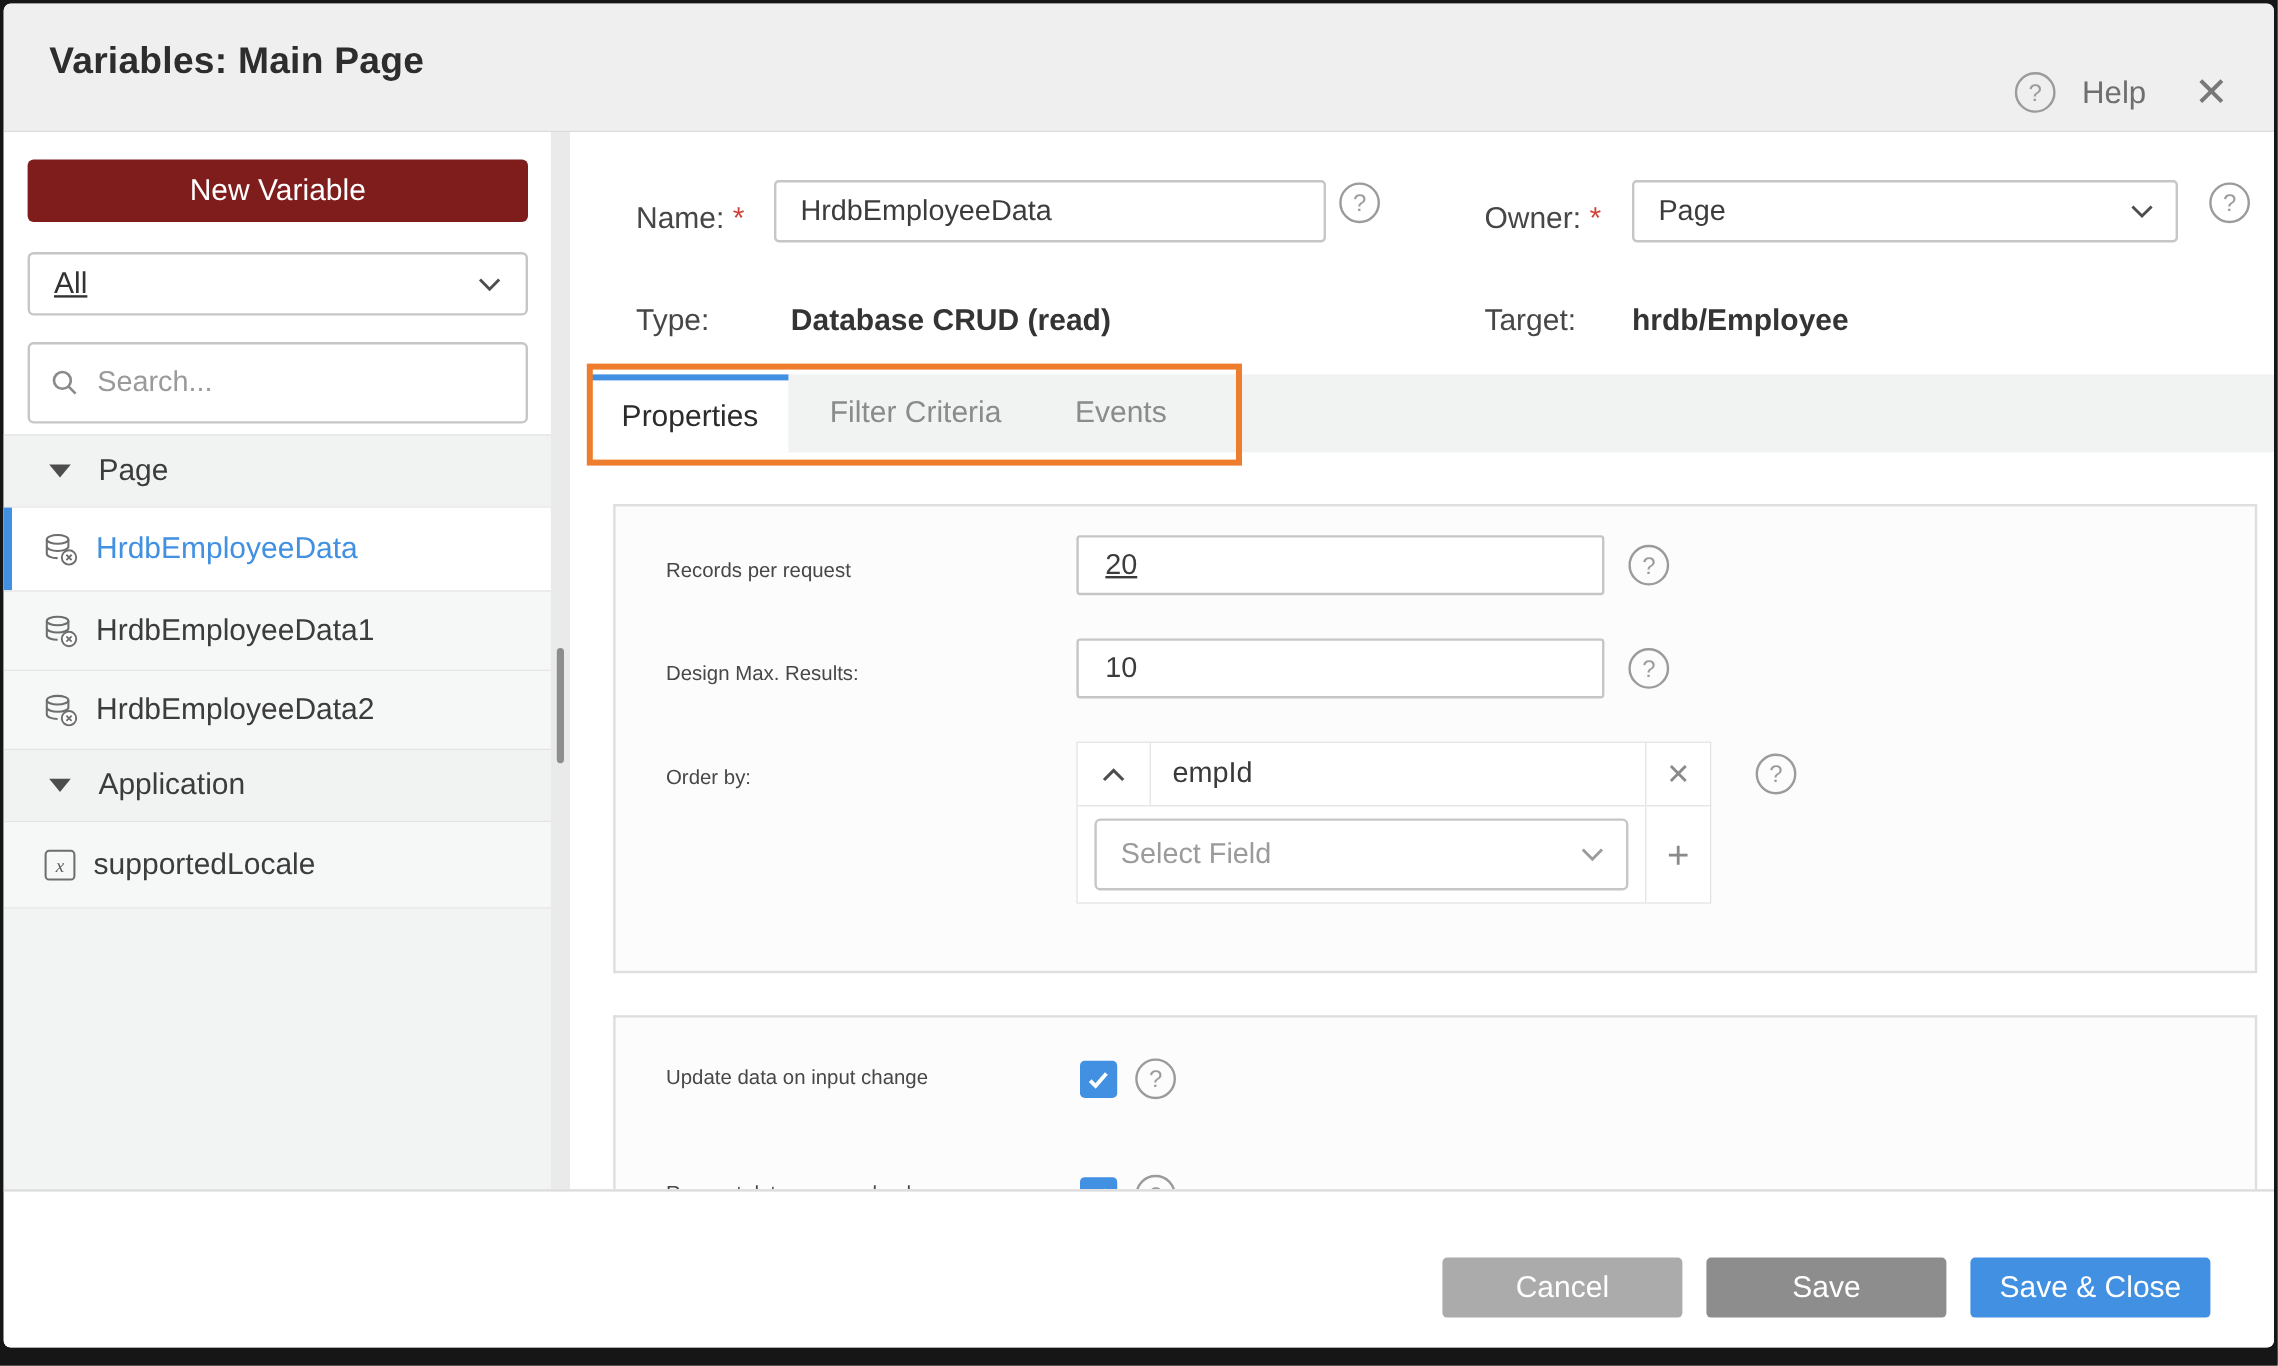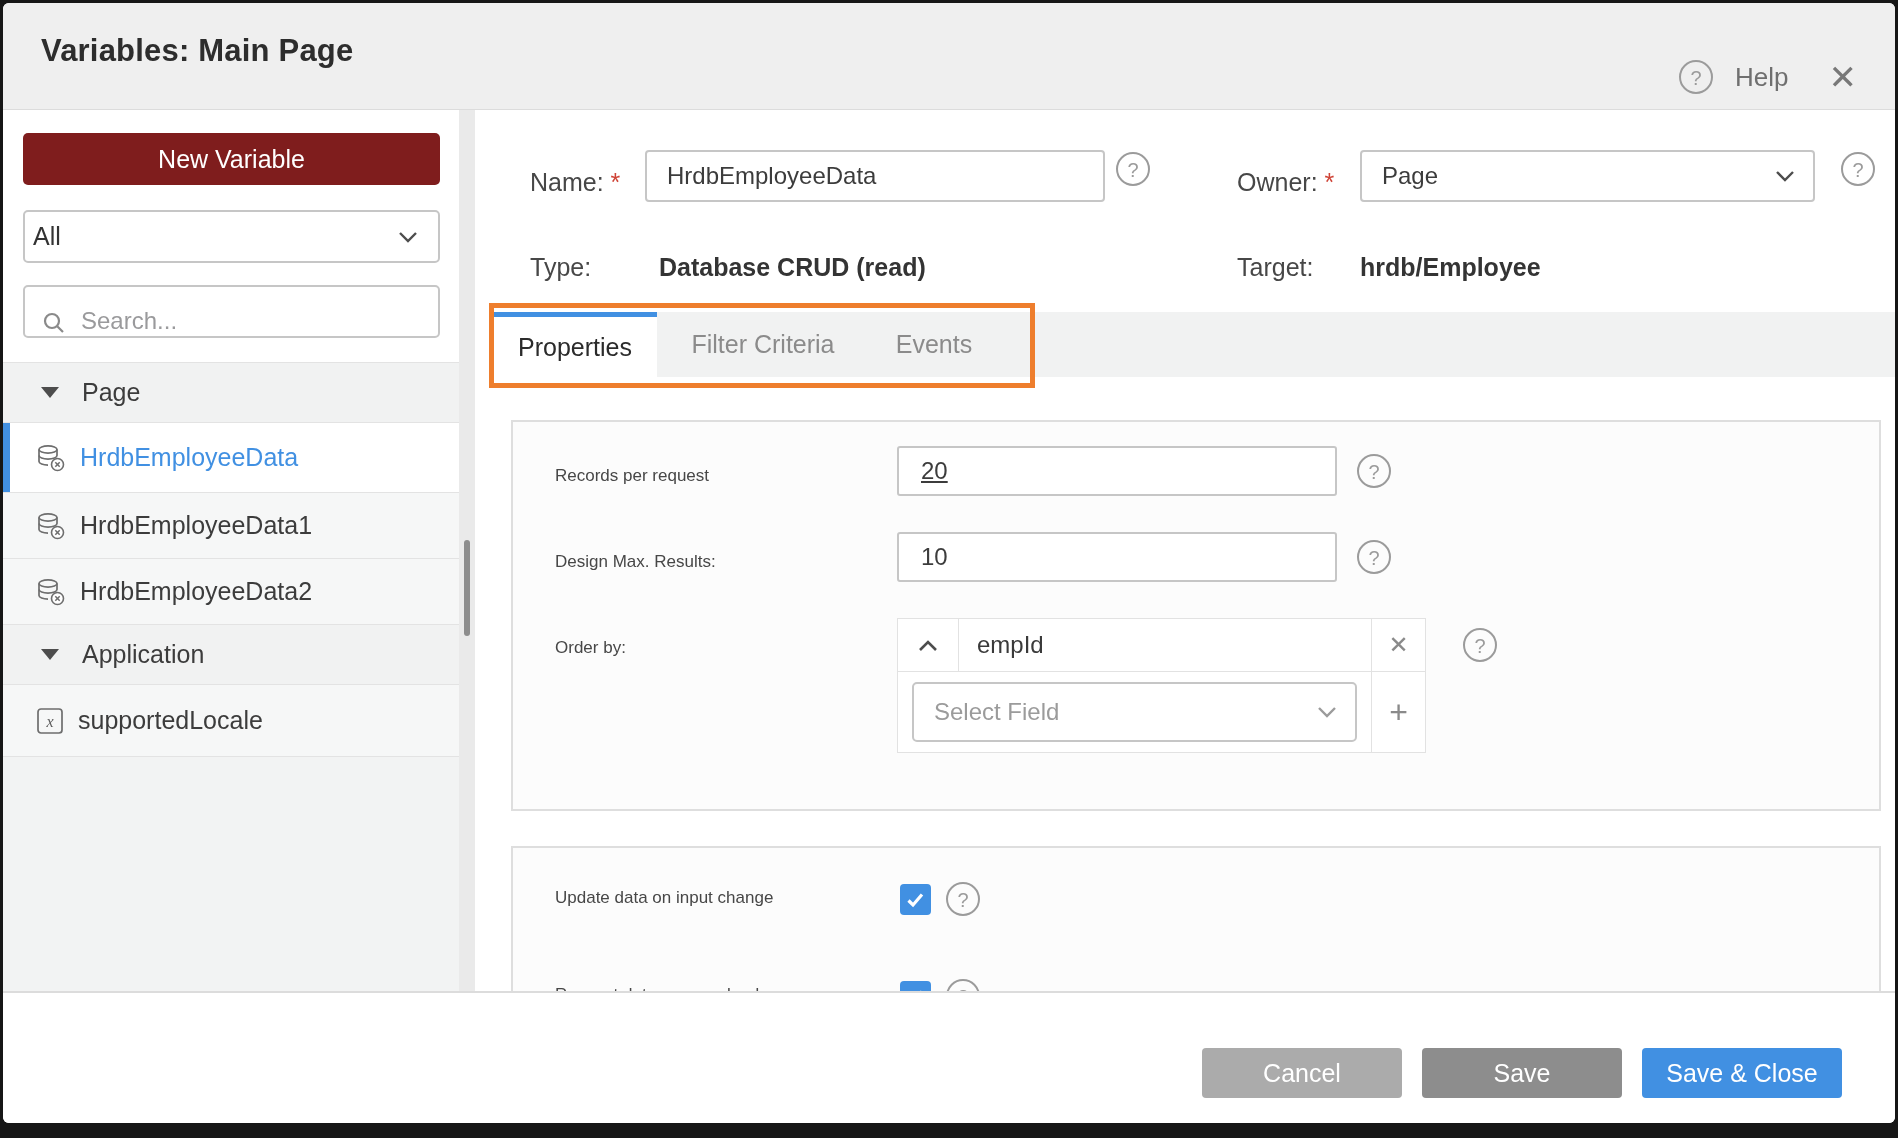--- a/index.html
+++ b/index.html
@@ -19,24 +19,24 @@
          font-size:20px;line-height:32px;text-align:center;box-sizing:border-box;background:transparent;}
   .qicon::after{content:"?";}
   .tri-down{width:0;height:0;border-left:9px solid transparent;border-right:9px solid transparent;border-top:11px solid #4d4d4d;}
 
   
   .sidebar{position:absolute;left:0;top:107px;width:456px;height:881px;background:#ffffff;}
   .btn-new{position:absolute;left:20px;top:23px;width:417px;height:52px;background:#7f1d1d;border-radius:5px;
            color:#fff;font-size:25px;font-weight:500;display:flex;align-items:center;justify-content:center;cursor:pointer;box-sizing:border-box;}
   .sel-box{position:absolute;left:20px;width:417px;height:53px;border:2px solid #c6c6c6;border-radius:5px;background:#fff;
            display:flex;align-items:center;box-sizing:border-box;font-size:25px;color:#333;}
-  .sel-box .val{margin-left:8px;flex:1;}
+  .sel-box .val{margin-left:20px;flex:1;text-decoration:underline;}
   .sel-box .chev{margin-right:20px;}
-  .search-box{position:absolute;left:20px;top:175px;width:417px;height:53px;border:2px solid #c6c6c6;border-radius:5px;background:#fff;
-           display:flex;align-items:flex-end;box-sizing:border-box;}
+  .search-box{position:absolute;left:20px;top:175px;width:417px;height:68px;border:2px solid #c6c6c6;border-radius:5px;background:#fff;
+           display:flex;align-items:center;box-sizing:border-box;}
   .search-box input{border:none;outline:none;flex:1;font-size:24px;color:#3c3c3c;font-family:"Liberation Sans",sans-serif;background:transparent;}
   .search-box input::placeholder{color:#9a9a9c;}
   .tree{position:absolute;left:0;top:252px;width:456px;}
   .trow{position:relative;display:flex;align-items:center;border-top:1px solid #e3e3e3;box-sizing:border-box;}
   .trow.group{height:60px;background:#f1f2f2;padding-left:38px;gap:23px;}
   .trow.item{height:66px;background:#f6f7f7;padding-left:33px;gap:14px;}
   .trow.item.selected{background:#ffffff;height:70px;}
   .trow.item.selected::before{content:"";position:absolute;left:0;top:0;bottom:0;width:7px;background:#4190e2;}
   .trow .lbl{font-size:25px;color:#3c3c3c;}
   .trow.item.selected .lbl{color:#4190e2;}

